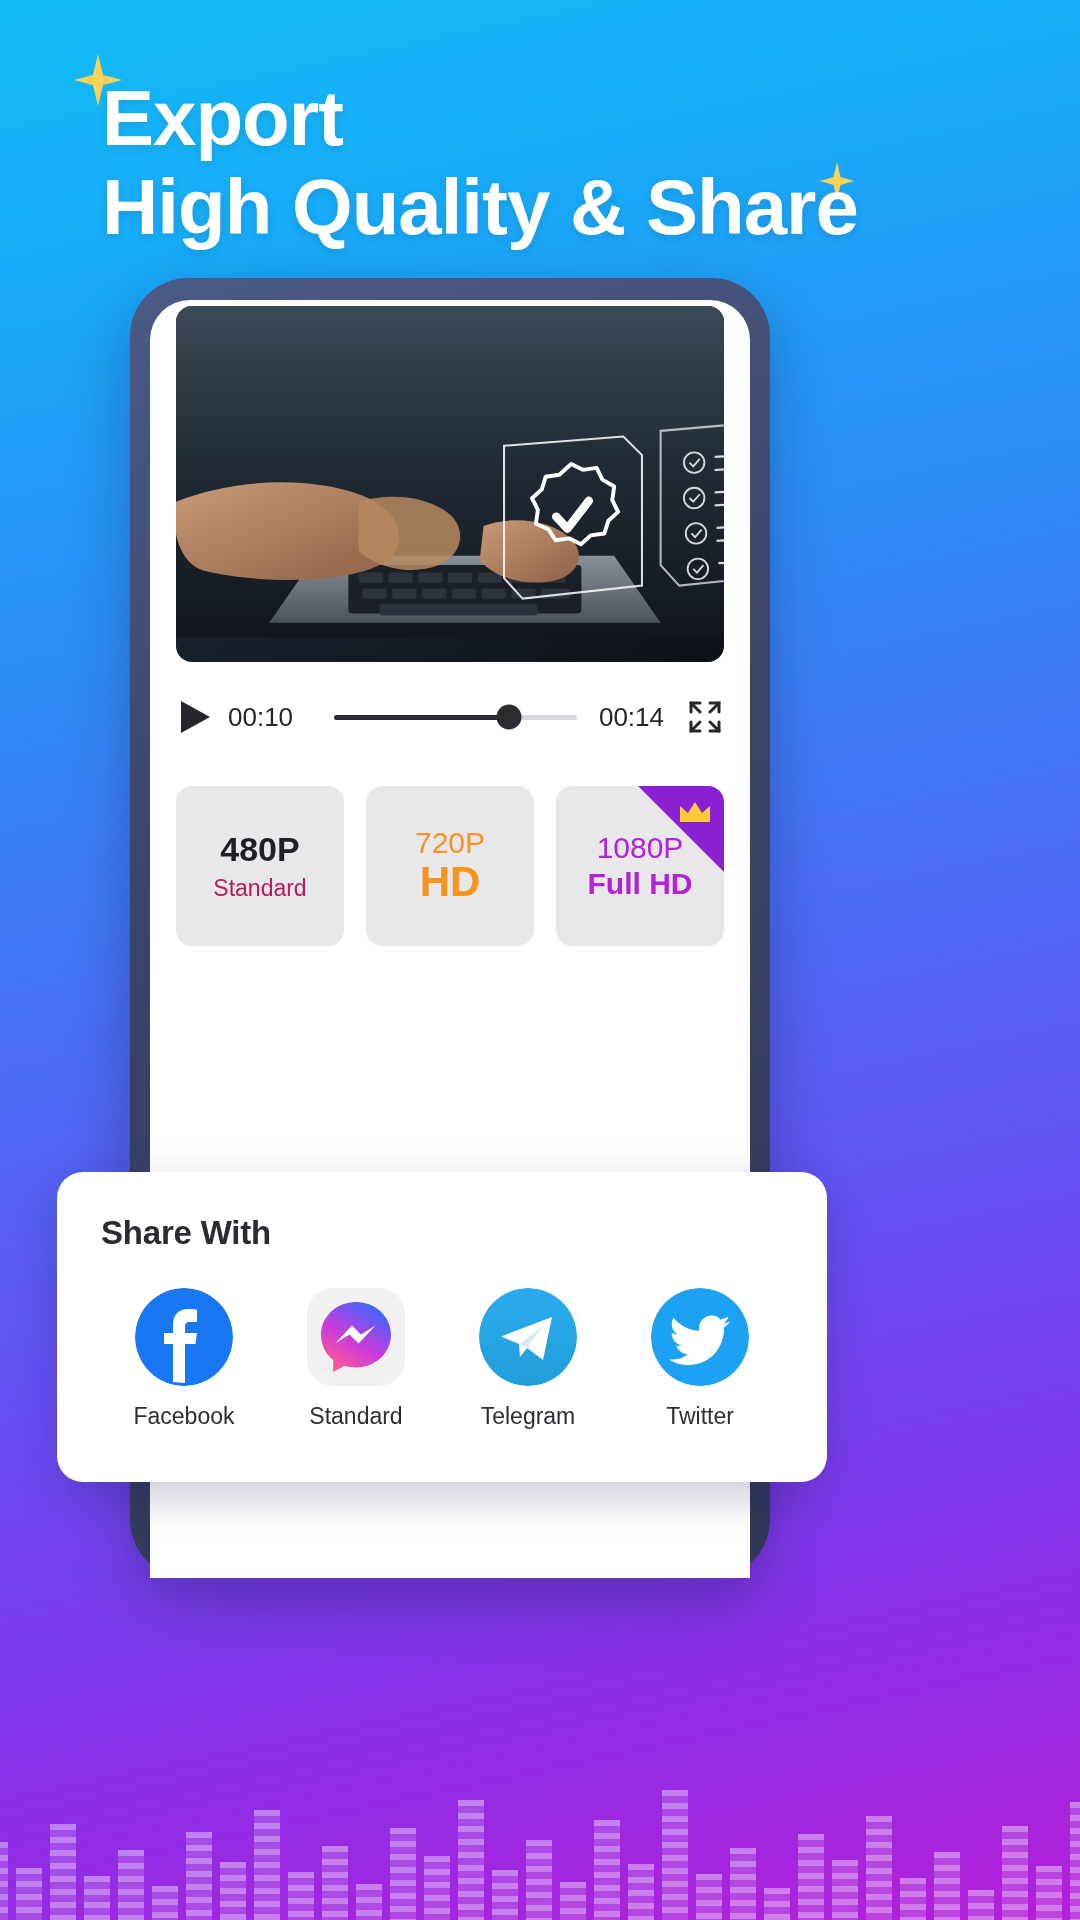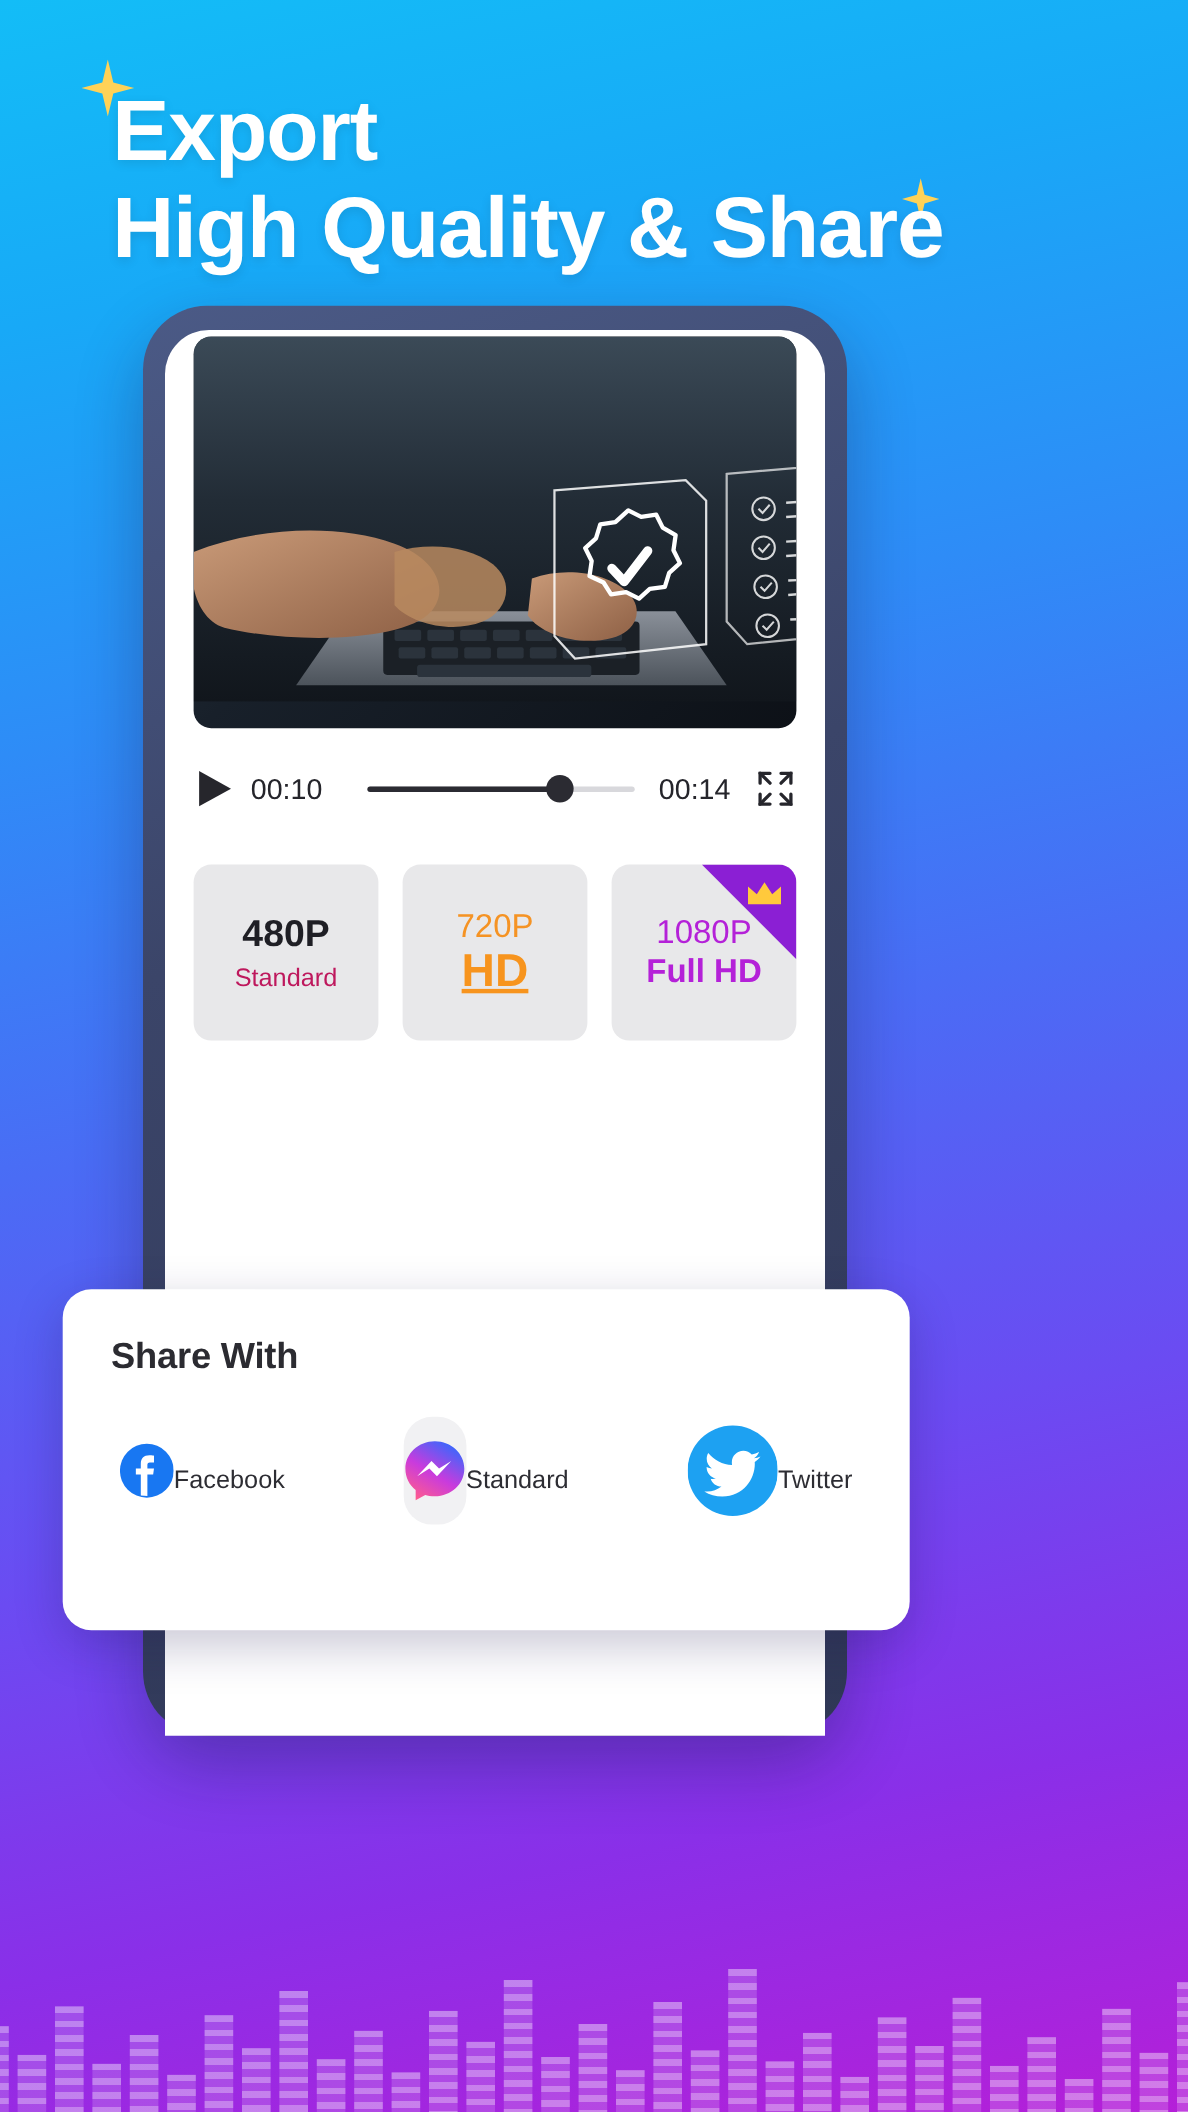--- a/index.html
+++ b/index.html
@@ -72,38 +72,38 @@
   .fs-ico { width:34px; height:34px; margin-left:8px; flex:none; }
 
   
   .res-row { display:flex; gap:22px; padding:14px 26px 0 26px; }
   .res-card { flex:1; height:160px; background:#e8e8ea; border-radius:16px;
               display:flex; flex-direction:column; align-items:center; justify-content:center;
               position:relative; overflow:hidden; cursor:pointer; }
   .r-main { font-size:34px; font-weight:bold; color:#1f1f25; }
   .r-sub  { font-size:23px; color:#be185d; margin-top:6px; }
   .res-card.hd .r-main { font-size:30px; color:#f59324; font-weight:normal; }
-  .res-card.hd .r-sub  { font-size:42px; color:#f7941e; font-weight:bold; margin-top:-2px;text-decoration:underline; }
+  .res-card.hd .r-sub  { font-size:42px; color:#f7941e; font-weight:bold; margin-top:-2px; }
   .res-card.fhd .r-main { font-size:30px; color:#b421d8; font-weight:normal; }
   .res-card.fhd .r-sub  { font-size:30px; color:#b421d8; font-weight:bold; margin-top:2px; }
   .crown-badge { position:absolute; top:0; right:0; width:86px; height:86px; }
   .crown-badge .tri { position:absolute; top:0; right:0; width:0; height:0;
                       border-top:86px solid #8b1fd4; border-left:86px solid transparent; }
   .crown-badge svg { position:absolute; top:14px; right:12px; }
 
   
   .share {
     position:absolute; left:57px; top:1172px; width:770px; height:310px;
     background:#ffffff; border-radius:26px; z-index:6;
     box-shadow:0 14px 44px rgba(30,20,80,0.24);
     padding:42px 44px 0 44px;
   }
   .share-title { font-size:33px; font-weight:bold; color:#2b2b31; letter-spacing:-0.2px; }
   .share-row { display:flex; justify-content:space-between; margin-top:36px; padding:0 8px; }
-  .share-item { display:flex; flex-direction:row; align-items:center; cursor:pointer; width:150px; }
+  .share-item { display:flex; flex-direction:column; align-items:center; cursor:pointer; width:150px; }
   .si-icon { width:98px; height:98px; border-radius:50%; display:flex; align-items:center;
              justify-content:center; overflow:hidden; }
   .si-label { font-size:23px; color:#2d2d33; margin-top:17px; }
   .si-icon.msg { border-radius:26px; background:#f1f1f3; }
 </style>
 </head>
 <body>
 
 <div class="eq-wrap" id="eqwrap">
     <div class="eq-col" style="left: -18px; height: 78px;"></div>
@@ -309,20 +309,36 @@
                 <stop offset="1" stop-color="#2d6bff"></stop>
           </linearGradient>
             </defs>
           <path d="M37 2 C17.6 2 2 16.6 2 34.7 C2 45 6.7 54.1 14.2 60 L14.2 72 L25.6 65.8 C28.2 66.9 32.3 67.4 37 67.4 C56.4 67.4 72 52.8 72 34.7 C72 16.6 56.4 2 37 2 Z" fill="url(#msg)"></path>
           <path d="M16 43.5 L33 25.5 L42 34.5 L56.5 25.5 L39.5 43.5 L30.5 34.5 Z" fill="#ffffff"></path>
         </svg>
       </div>
       <div class="si-label">Standard</div>
     </div>
 
+    <div class="share-item">
+      <div class="si-icon">
+        <svg width="98" height="98" viewBox="0 0 98 98">
+          <defs>
+              <linearGradient id="tg" x1="0" y1="0" x2="0" y2="1">
+            <stop offset="0" stop-color="#2aabee"></stop>
+                <stop offset="1" stop-color="#229ed9"></stop>
+          </linearGradient>
+            </defs>
+          <circle cx="49" cy="49" r="49" fill="url(#tg)"></circle>
+          <path d="M22 48.5 L73 29 L64 72 L48 60 L41 69 L40 56 Z" fill="#ffffff"></path>
+          <path d="M41 56 L64 38 L48 60 Z" fill="#d6e9f5"></path>
+        </svg>
+      </div>
+      <div class="si-label">Telegram</div>
+    </div>
 
     <div class="share-item">
       <div class="si-icon">
         <svg width="98" height="98" viewBox="0 0 98 98">
           <circle cx="49" cy="49" r="49" fill="#1da1f2"></circle>
           <path d="M79 33.5 C76.8 34.5 74.5 35.2 72 35.5 C74.6 33.9 76.6 31.4 77.5 28.4 C75.1 29.8 72.4 30.9 69.6 31.5 C67.3 29 64.1 27.5 60.5 27.5 C53.6 27.5 48 33.1 48 40 C48 41 48.1 41.9 48.3 42.8 C37.9 42.3 28.7 37.3 22.5 29.7 C21.4 31.6 20.8 33.8 20.8 36.1 C20.8 40.5 23 44.3 26.4 46.5 C24.3 46.4 22.4 45.9 20.7 45 L20.7 45.2 C20.7 51.2 25 56.3 30.7 57.4 C29.7 57.7 28.6 57.9 27.4 57.9 C26.6 57.9 25.8 57.8 25.1 57.6 C26.7 62.5 31.3 66.1 36.8 66.2 C32.5 69.6 27.1 71.6 21.2 71.6 C20.2 71.6 19.2 71.5 18.2 71.4 C23.8 75 30.5 77 37.7 77 C60.4 77 72.9 58.1 72.9 41.8 L72.8 39.5 C75.3 37.8 77.4 35.8 79 33.5 Z" fill="#ffffff"></path>
         </svg>
       </div>
       <div class="si-label">Twitter</div>
     </div>

